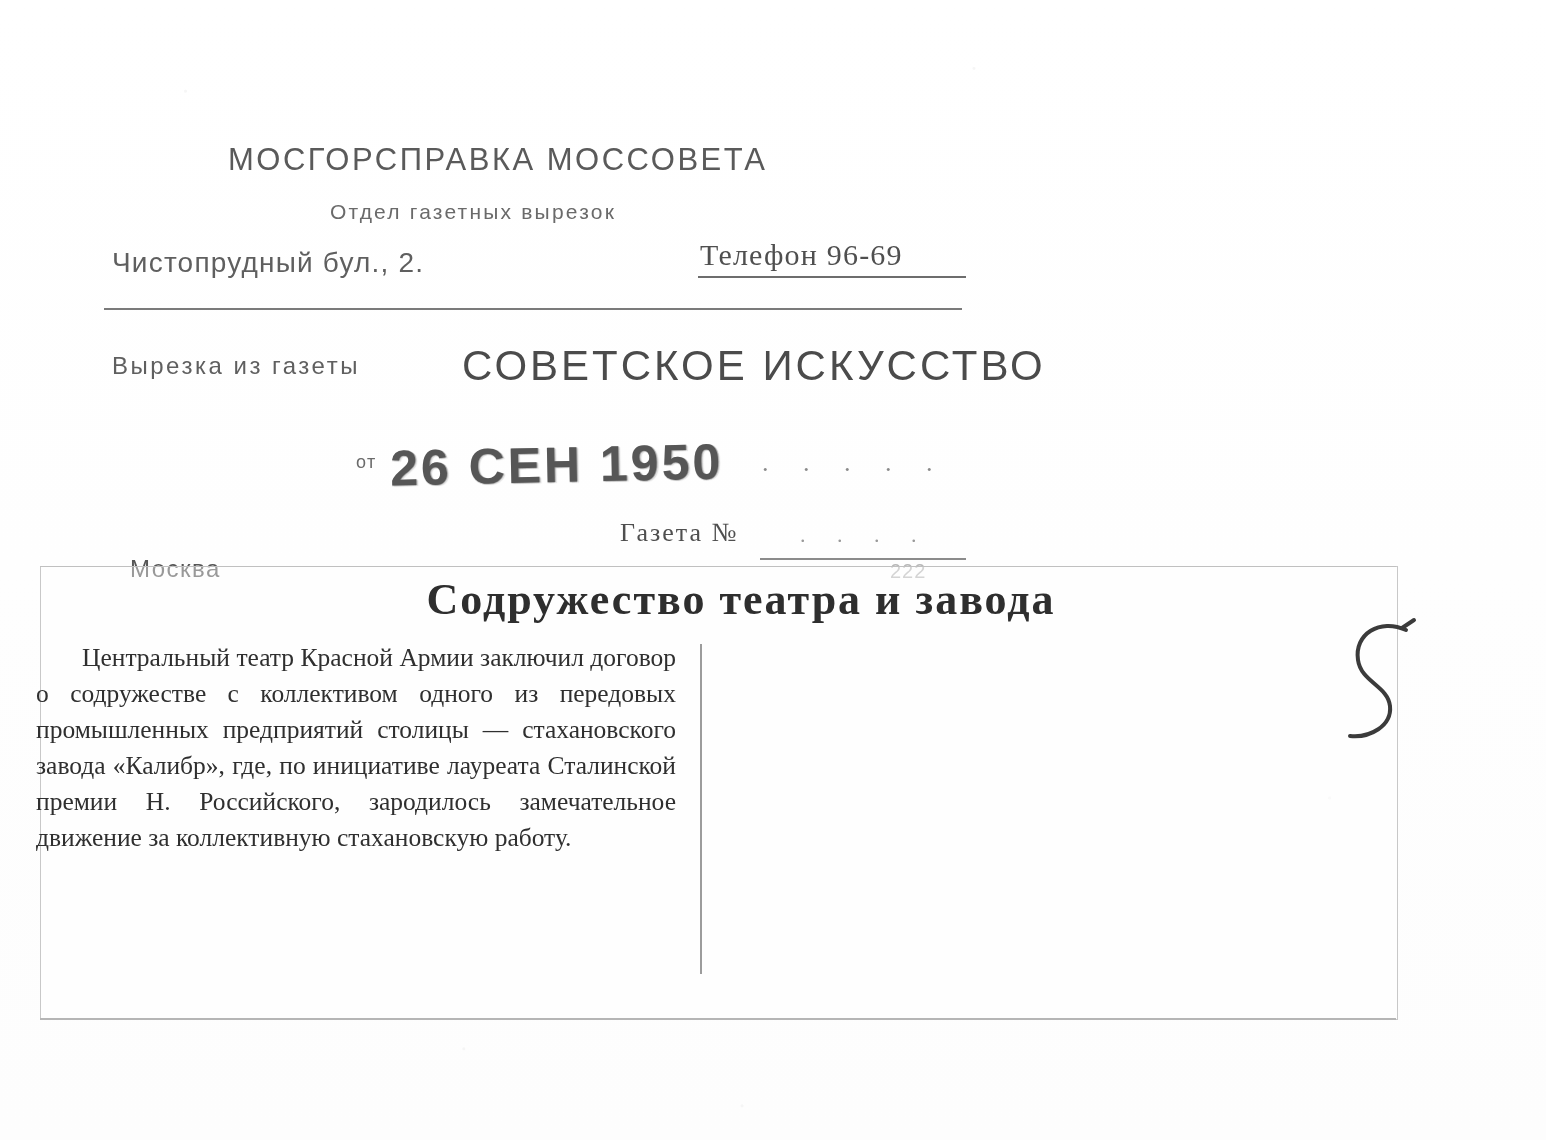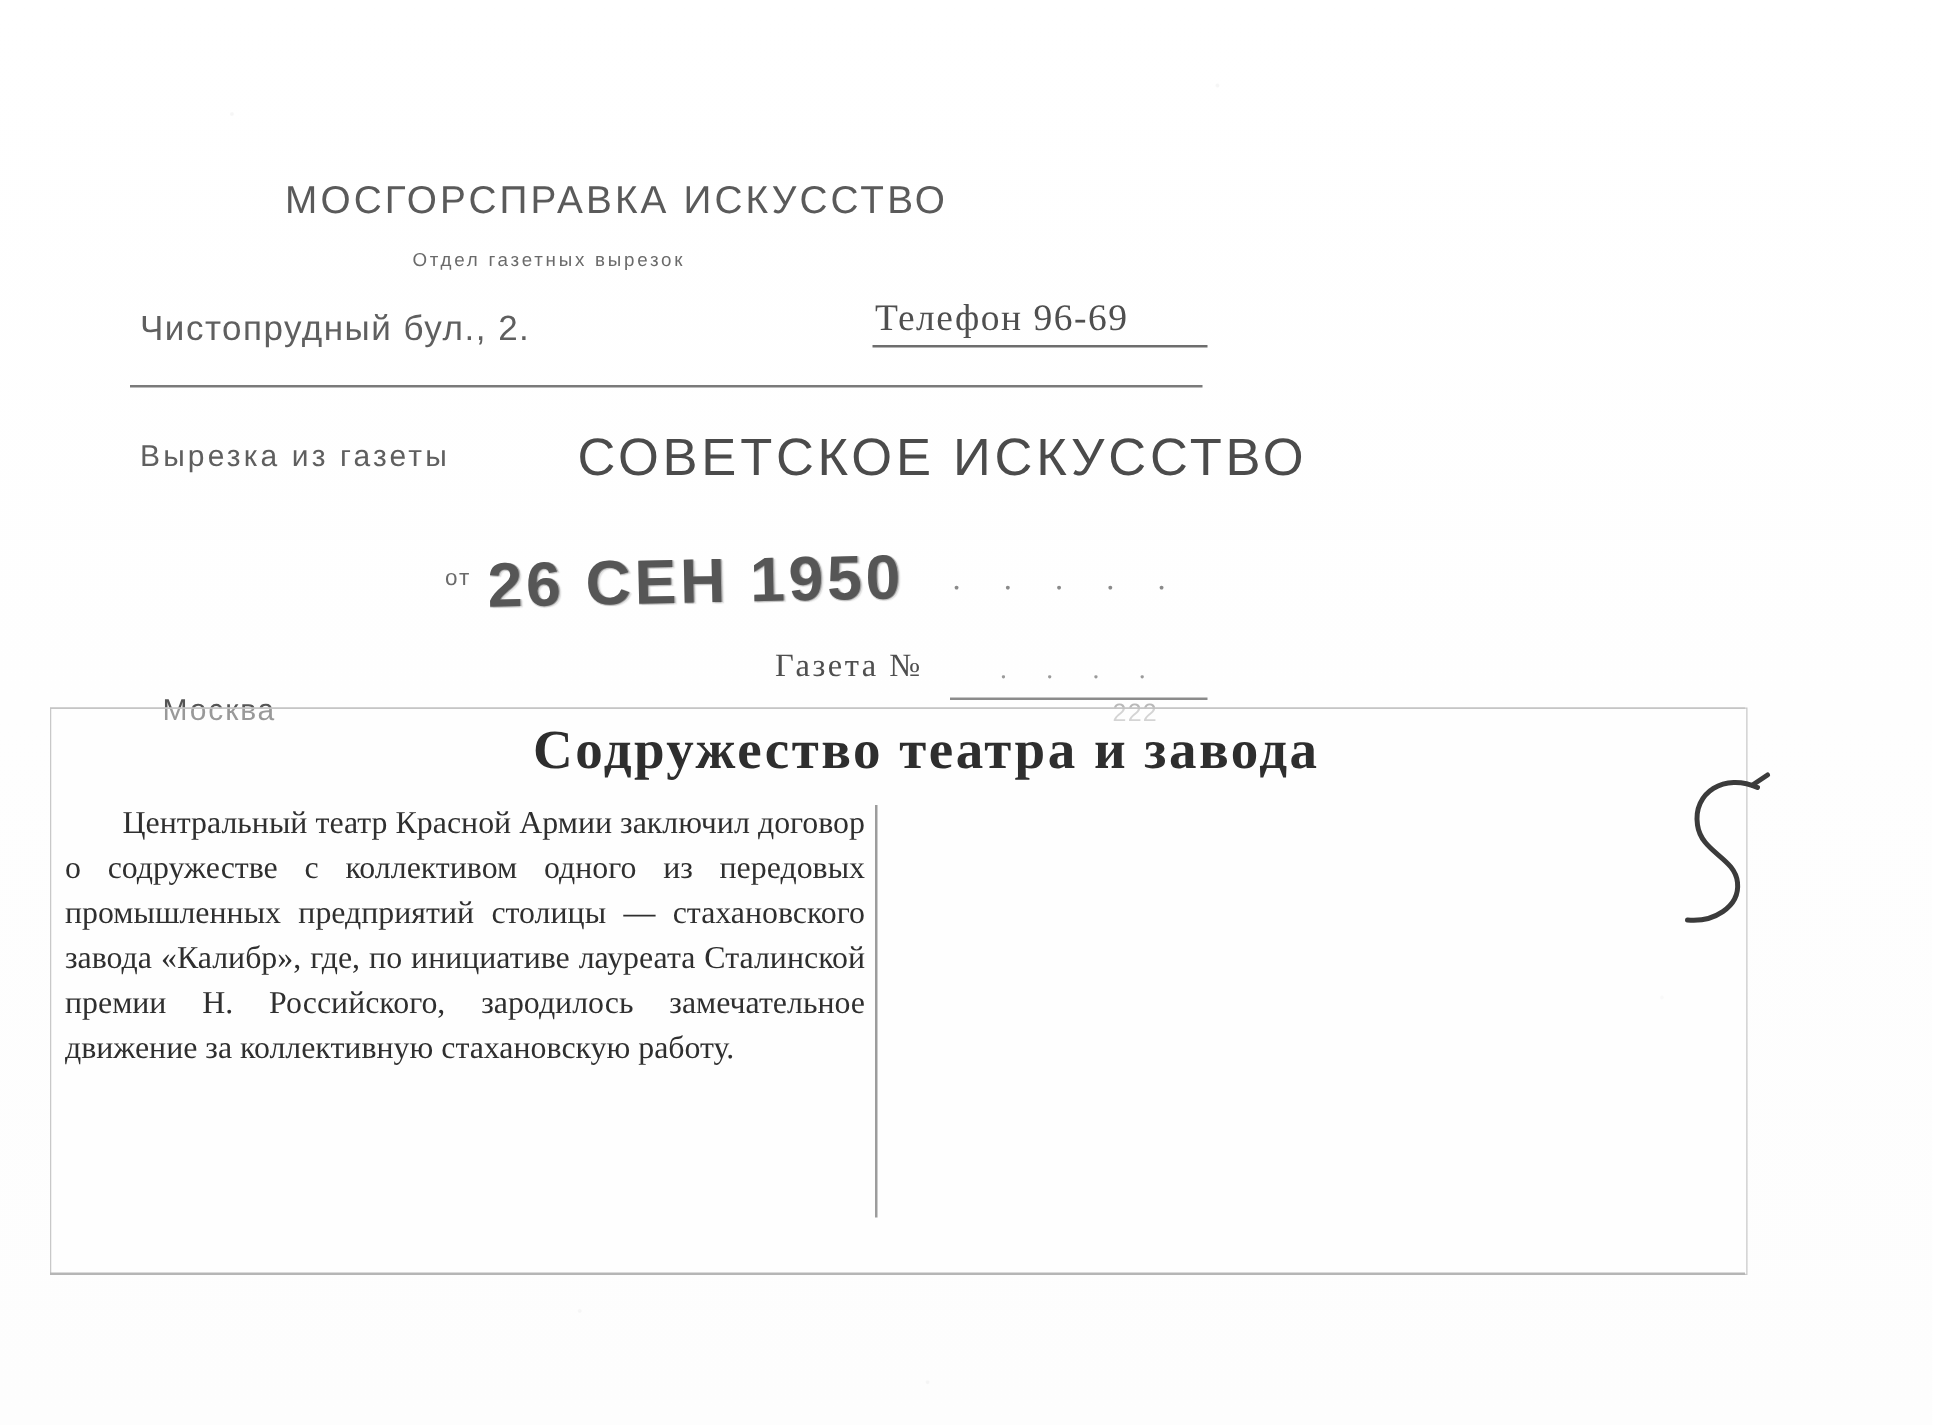--- a/index.html
+++ b/index.html
@@ -43,21 +43,21 @@
     font-family: "Liberation Sans", sans-serif;
     font-size: 31px;
     letter-spacing: 2.5px;
     color: #5a5a5a;
     white-space: nowrap;
   }
   .lh-sub {
     position: absolute;
     left: 330px; top: 200px;
     font-family: "Liberation Sans", sans-serif;
-    font-size: 15px;
+    font-size: 21px;
     letter-spacing: 2.2px;
     color: #6a6a6a;
     white-space: nowrap;
   }
   .lh-addr {
     position: absolute;
     left: 112px; top: 247px;
     font-family: "Liberation Sans", sans-serif;
     font-size: 28px;
     letter-spacing: 1.2px;
@@ -211,21 +211,21 @@
     font-family: "Liberation Serif", serif;
     font-weight: bold;
     font-size: 44px;
     letter-spacing: 2px;
     color: #2e2e2e;
     white-space: nowrap;
   }
 
   .columns {
     position: absolute;
-    left: 52px; top: 640px;
+    left: 36px; top: 640px;
     width: 1340px;
     display: flex;
     gap: 26px;
   }
   .col {
     width: 640px;
     font-family: "Liberation Serif", serif;
     font-size: 25.5px;
     line-height: 36px;
     color: #2f2f2f;
@@ -250,21 +250,21 @@
     width: 110px; height: 140px;
     pointer-events: none;
   }
 </style>
 </head>
 <body>
 
 <div class="paper"></div>
 
 <div class="letterhead">
-  <div class="lh-title">МОСГОРСПРАВКА ИСКУССТВО</div>
+  <div class="lh-title">МОСГОРСПРАВКА МОССОВЕТА</div>
   <div class="lh-sub">Отдел газетных вырезок</div>
   <div class="lh-addr">Чистопрудный бул., 2.</div>
   <div class="lh-phone">Телефон 96-69</div>
   <div class="rule-phone"></div>
   <div class="rule-head"></div>
 
   <div class="lh-from-label">Вырезка из газеты</div>
   <div class="lh-paper-name">СОВЕТСКОЕ ИСКУССТВО</div>
 
   <div class="lh-ot">от</div>

